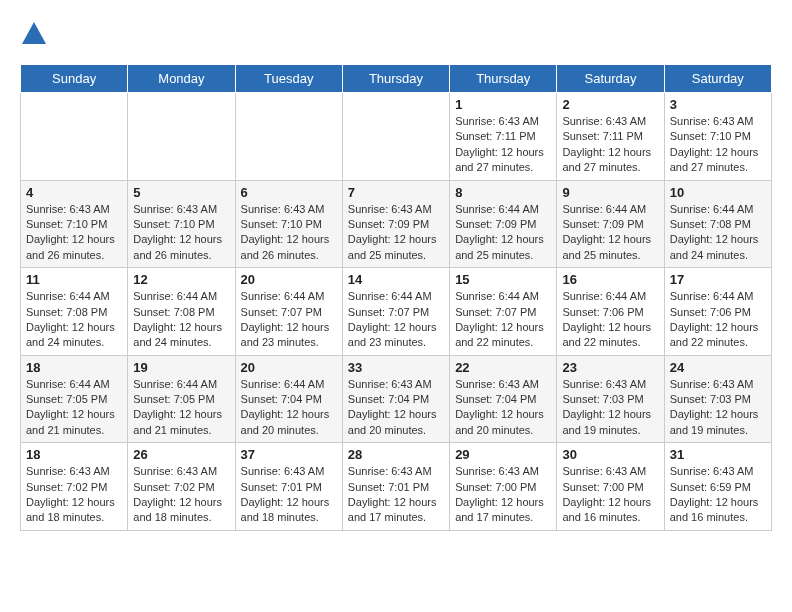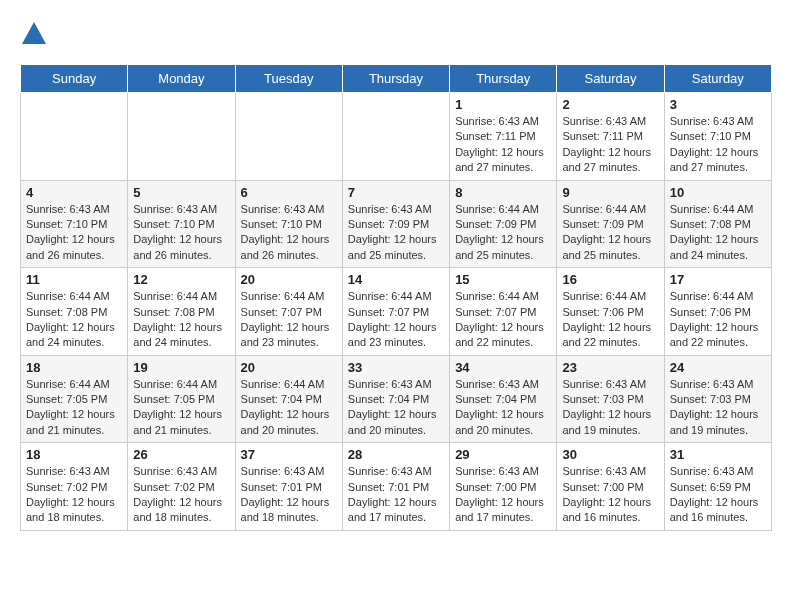--- a/index.html
+++ b/index.html
@@ -256,21 +256,21 @@
 Sunset: 7:04 PM
 Daylight: 12 hours and 20 minutes.</div>
         </td>
         <td>
           <span class="day-num">33</span>
           <div class="day-info" style="white-space: pre-line;">Sunrise: 6:43 AM
 Sunset: 7:04 PM
 Daylight: 12 hours and 20 minutes.</div>
         </td>
         <td>
-          <span class="day-num">34</span>
+          <span class="day-num">22</span>
           <div class="day-info" style="white-space: pre-line;">Sunrise: 6:43 AM
 Sunset: 7:04 PM
 Daylight: 12 hours and 20 minutes.</div>
         </td>
         <td>
           <span class="day-num">23</span>
           <div class="day-info" style="white-space: pre-line;">Sunrise: 6:43 AM
 Sunset: 7:03 PM
 Daylight: 12 hours and 19 minutes.</div>
         </td>

